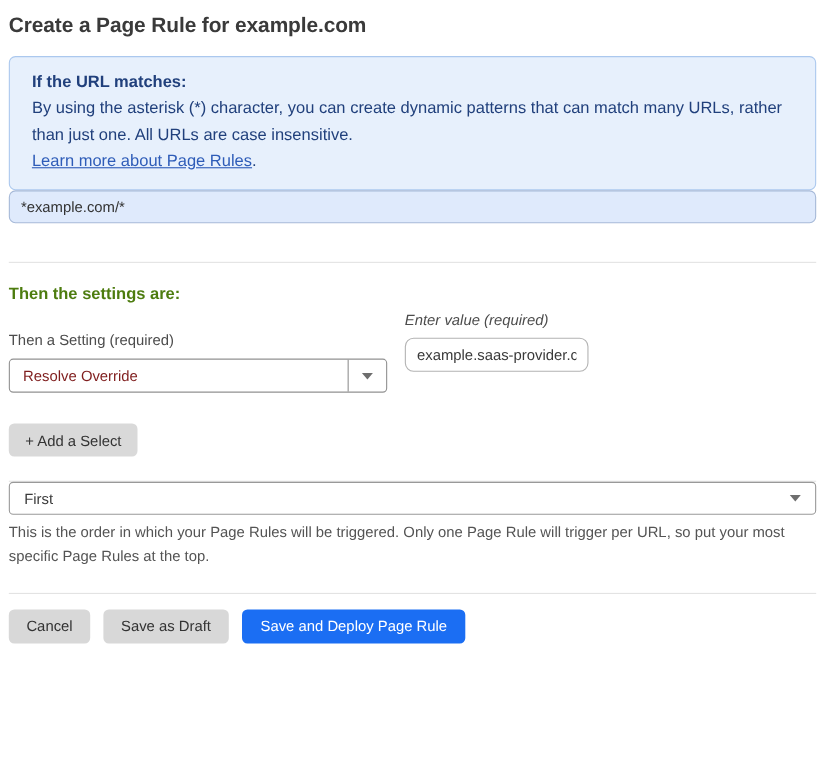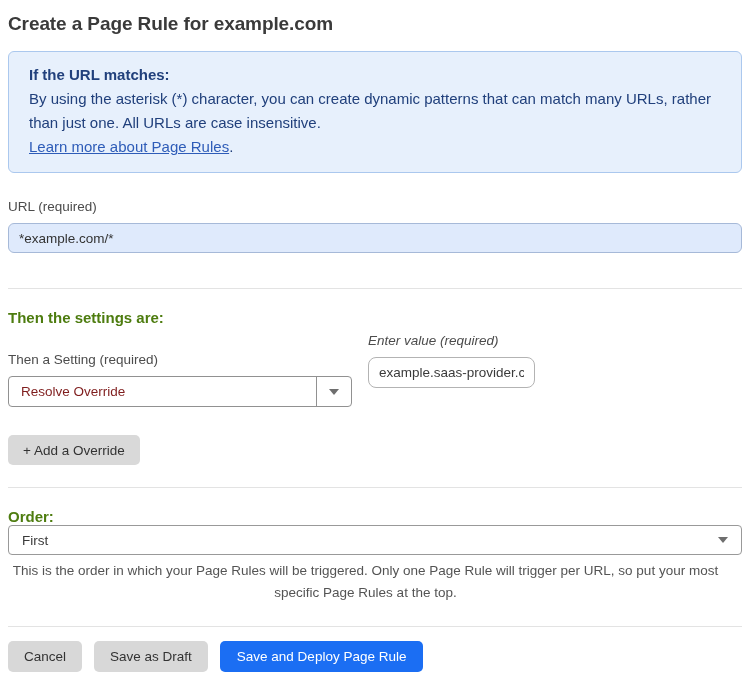--- a/index.html
+++ b/index.html
@@ -167,21 +167,20 @@
     cursor: pointer;
     user-select: none;
   }
 
   .help-text {
     font-size: 13.5px;
     line-height: 22px;
     color: #545454;
     margin: 5px 0 0 0;
     max-width: 715px;
-    text-align: center;
   }
 
   .footer {
     display: flex;
     align-items: center;
     margin-top: 14px;
     padding-bottom: 11px;
   }
   .btn {
     height: 31px;
@@ -211,21 +210,20 @@
   <h1 class="page-title">Create a Page Rule for example.com</h1>
 
   <div class="info-box">
     <div class="info-heading">If the URL matches:</div>
     <div class="info-body">By using the asterisk (*) character, you can create dynamic patterns that can match many URLs, rather than just one. All URLs are case insensitive.</div>
     <div>
       <a>Learn more about Page Rules</a><span>.</span>
     </div>
   </div>
 
-  <div class="field-label">URL (required)</div>
   <input class="url-input" type="text" value="*example.com/*" style="">
 
   <hr class="divider divider-1">
 
   <h2 class="section-heading">Then the settings are:</h2>
 
   <div class="settings-row">
     <div class="settings-col-left">
       <div class="field-label">Then a Setting (required)</div>
       <div class="select-box">
@@ -234,25 +232,24 @@
           <span class="caret"></span>
         </span>
       </div>
     </div>
     <div class="settings-col-right">
       <div class="field-label" style="margin-top:0;font-style:italic;">Enter value (required)</div>
       <input class="value-input" type="text" value="example.saas-provider.com" style="">
     </div>
   </div>
 
-  <button class="add-setting-btn">+ Add a Override</button>
+  <button class="add-setting-btn">+ Add a Select</button>
 
   <hr class="divider divider-2">
 
-  <h2 class="section-heading">Order:</h2>
 
   <div class="order-select">
     <span>First</span>
     <span class="caret"></span>
   </div>
   <p class="help-text">This is the order in which your Page Rules will be triggered. Only one Page Rule will trigger per URL, so put your most specific Page Rules at the top.</p>
 
   <hr class="divider divider-3">
 
   <div class="footer">

